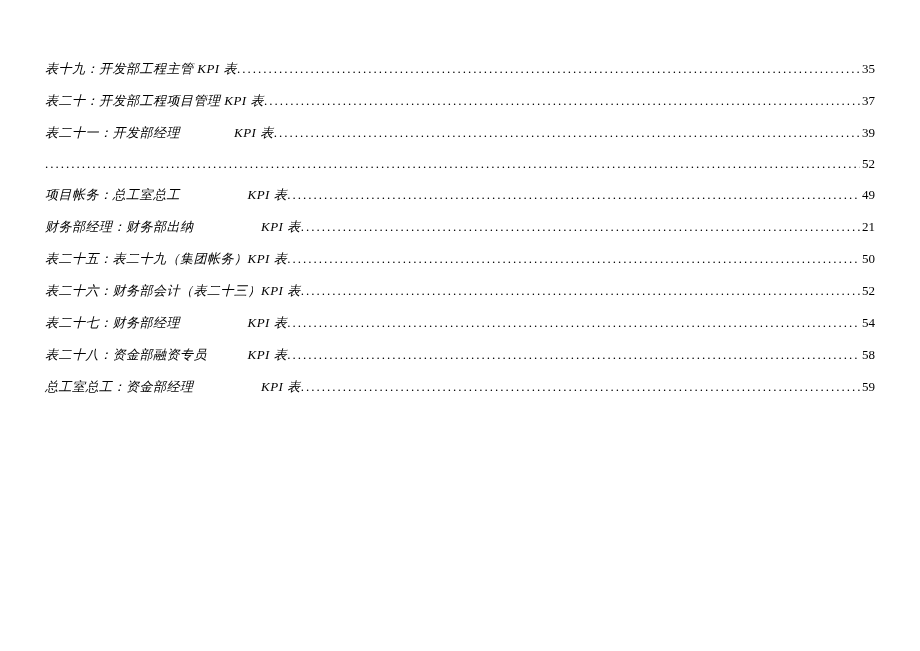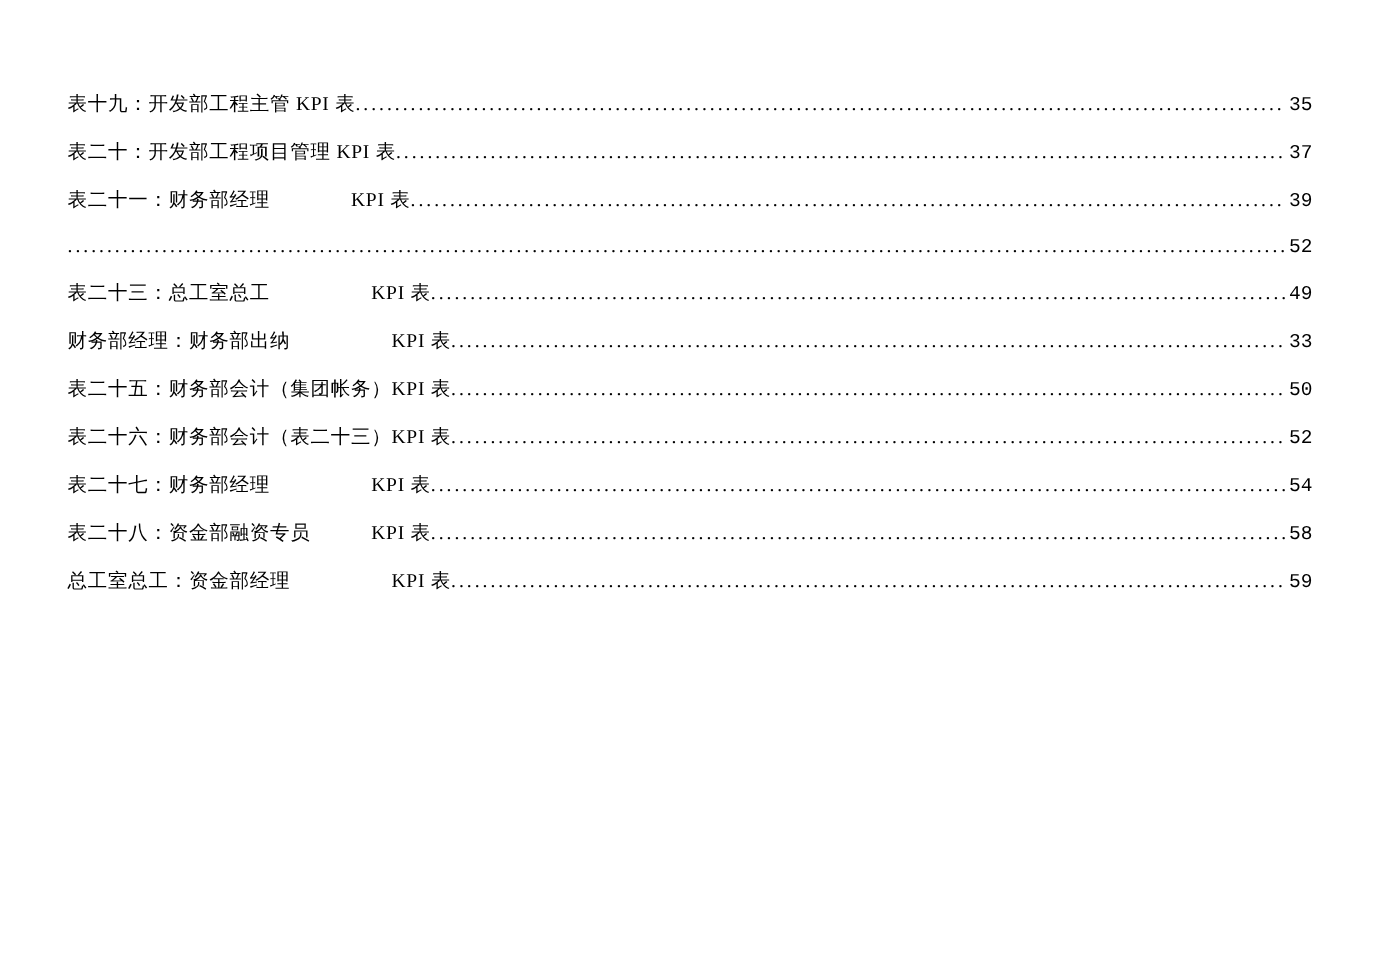--- a/index.html
+++ b/index.html
@@ -21,71 +21,71 @@
     }
     .toc-item {
       display: flex;
       align-items: baseline;
       margin-bottom: 14px;
       white-space: nowrap;
     }
     .toc-label {
       flex-shrink: 0;
       letter-spacing: 0.5px;
+      font-style: italic;
     }
     .toc-dots {
       flex: 1;
       overflow: hidden;
       letter-spacing: 2px;
       color: #000;
     }
     .toc-dots::before {
       content: "........................................................................................................................................................................................................";
     }
     .toc-page {
       flex-shrink: 0;
       padding-left: 2px;
-      font-family: Liberation Mono, monospace;
     }
   </style>
 </head>
 <body>
 
 <div class="toc">
   <div class="toc-item">
     <span class="toc-label">表十九：开发部工程主管 KPI 表 </span>
     <span class="toc-dots"></span>
     <span class="toc-page">35</span>
   </div>
   <div class="toc-item">
     <span class="toc-label">表二十：开发部工程项目管理 KPI 表</span>
     <span class="toc-dots"></span>
     <span class="toc-page">37</span>
   </div>
   <div class="toc-item">
-    <span class="toc-label">表二十一：财务部经理　　　　KPI 表</span>
+    <span class="toc-label">表二十一：开发部经理　　　　KPI 表</span>
     <span class="toc-dots"></span>
     <span class="toc-page">39</span>
   </div>
   <div class="toc-item">
     <span class="toc-dots"></span>
     <span class="toc-page">52</span>
   </div>
   <div class="toc-item">
-    <span class="toc-label">表二十三：总工室总工　　　　　KPI 表</span>
+    <span class="toc-label">项目帐务：总工室总工　　　　　KPI 表</span>
     <span class="toc-dots"></span>
     <span class="toc-page">49</span>
   </div>
   <div class="toc-item">
     <span class="toc-label">财务部经理：财务部出纳　　　　　KPI 表</span>
     <span class="toc-dots"></span>
-    <span class="toc-page">33</span>
+    <span class="toc-page">21</span>
   </div>
   <div class="toc-item">
-    <span class="toc-label">表二十五：财务部会计（集团帐务）KPI 表</span>
+    <span class="toc-label">表二十五：表二十九（集团帐务）KPI 表</span>
     <span class="toc-dots"></span>
     <span class="toc-page">50</span>
   </div>
   <div class="toc-item">
     <span class="toc-label">表二十六：财务部会计（表二十三）KPI 表</span>
     <span class="toc-dots"></span>
     <span class="toc-page">52</span>
   </div>
   <div class="toc-item">
     <span class="toc-label">表二十七：财务部经理　　　　　KPI 表</span>

